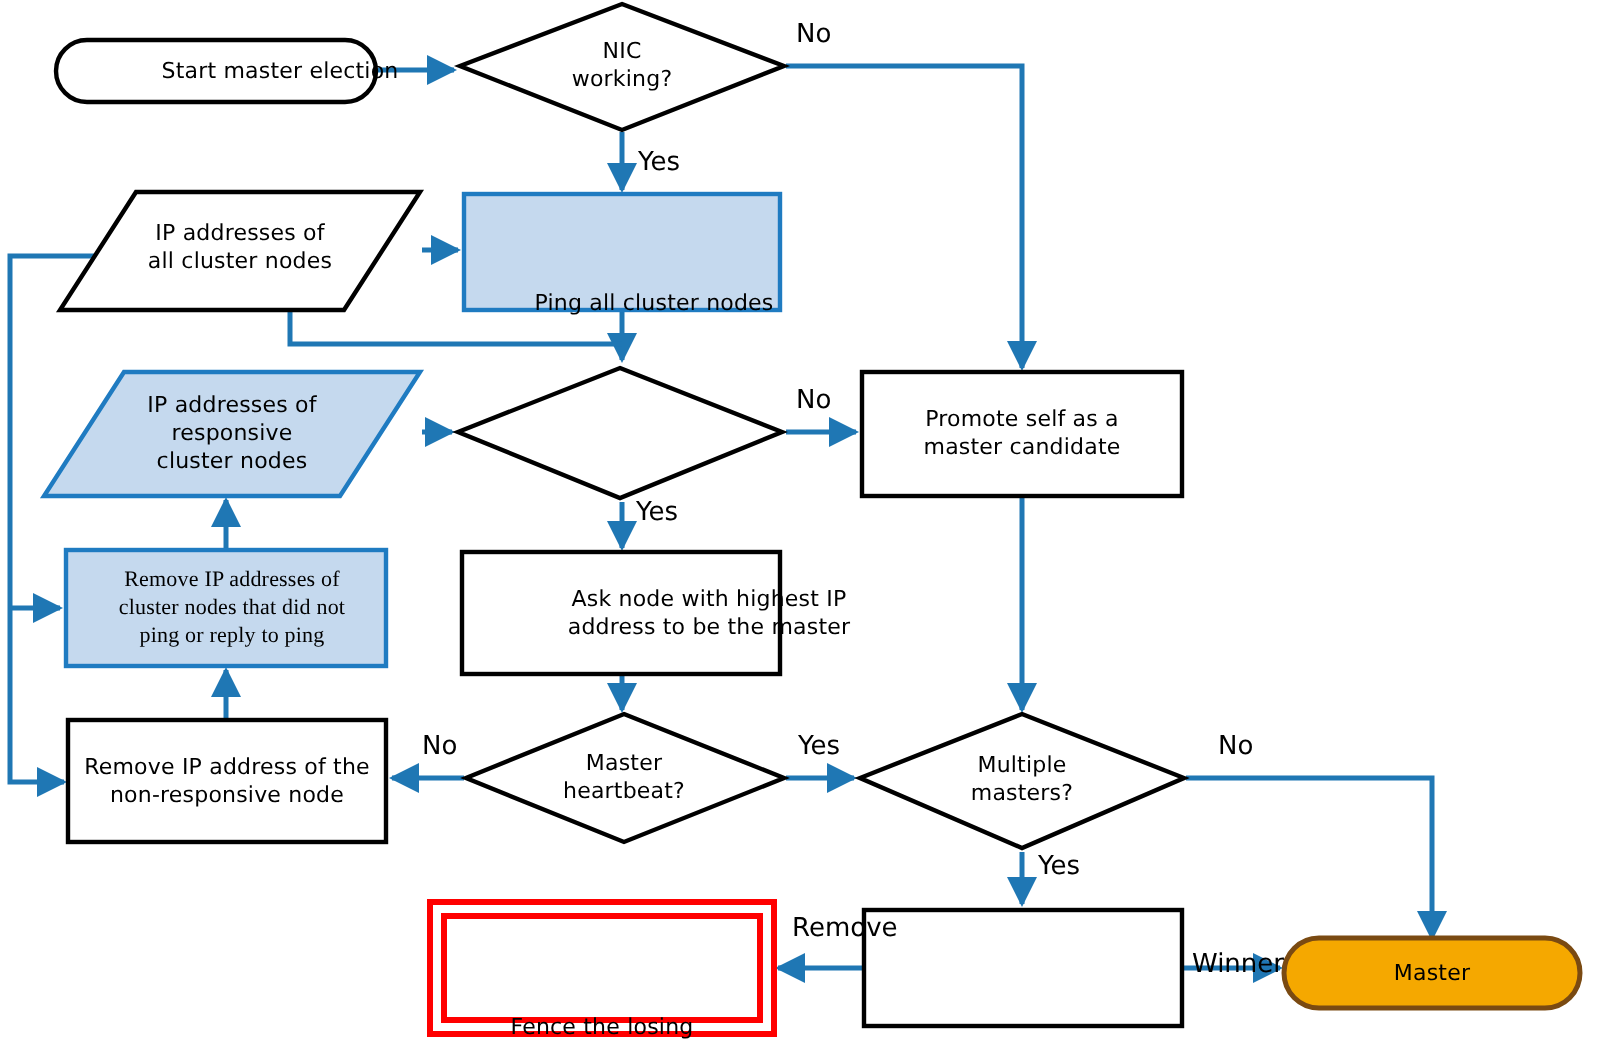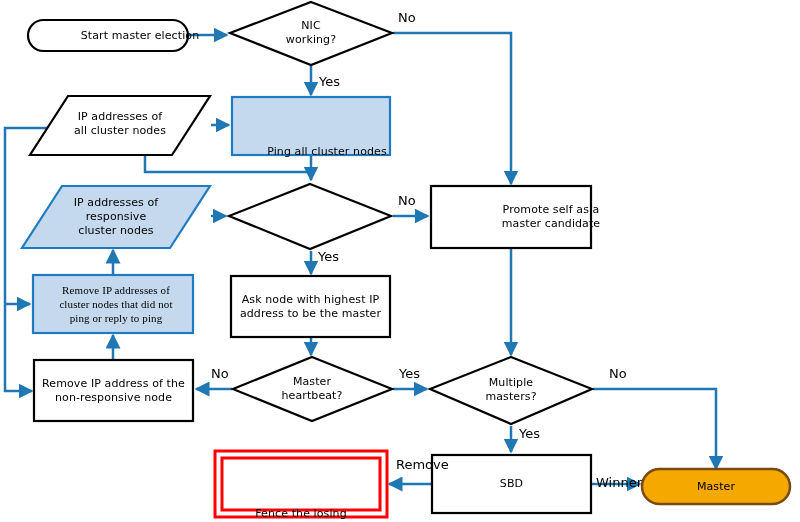--- a/index.html
+++ b/index.html
@@ -141,44 +141,43 @@
   <div class="node-label" style="left:40px; top:100px; width:160px; height:48px;">IP addresses of
 all cluster nodes</div>
 
   <div class="node-label" style="left:232px; top:97px; width:190px; height:58px;margin-top:26px;">Ping all cluster nodes</div>
 
   <div class="node-label" style="left:36px; top:190px; width:160px; height:54px;">IP addresses of
 responsive
 cluster nodes</div>
 
 
-  <div class="node-label" style="left:431px; top:186px; width:160px; height:62px;margin-left:40px;">Promote self as a
+  <div class="node-label" style="left:431px; top:186px; width:160px; height:62px;">Promote self as a
 master candidate</div>
 
   <div class="node-label" style="left:34px; top:275px; width:164px; height:58px;font-family:Liberation Serif, serif;">Remove IP addresses of
 cluster nodes that did not
 ping or reply to ping</div>
 
-  <div class="node-label" style="left:231px; top:276px; width:159px; height:61px;">Ask node with highest IP
+  <div class="node-label" style="left:231px; top:276px; width:159px; height:61px;padding-left:44px;">Ask node with highest IP
 address to be the master</div>
 
   <div class="node-label" style="left:34px; top:360px; width:159px; height:61px;">Remove IP address of the
 non-responsive node</div>
 
   <div class="node-label" style="left:252px; top:368px; width:120px; height:42px;">Master
 heartbeat?</div>
 
   <div class="node-label" style="left:451px; top:369px; width:120px; height:42px;">Multiple
 masters?</div>
 
   <div class="node-label" style="left:222px; top:458px; width:158px; height:52px;margin-top:44px;">Fence the losing
 master candidate and
 nodes in its group</div>
 
-  <div class="node-label" style="left:432px; top:455px; width:159px; height:58px;">SBD</div>
 
   <div class="node-label" style="left:642px; top:469px; width:148px; height:35px;">Master</div>
 
   <div class="edge-label" style="left:398px; top:12px;">No</div>
   <div class="edge-label" style="left:319px; top:76px;">Yes</div>
   <div class="edge-label" style="left:398px; top:195px;">No</div>
   <div class="edge-label" style="left:318px; top:251px;">Yes</div>
   <div class="edge-label" style="left:211px; top:368px;">No</div>
   <div class="edge-label" style="left:399px; top:368px;">Yes</div>
   <div class="edge-label" style="left:609px; top:368px;">No</div>

